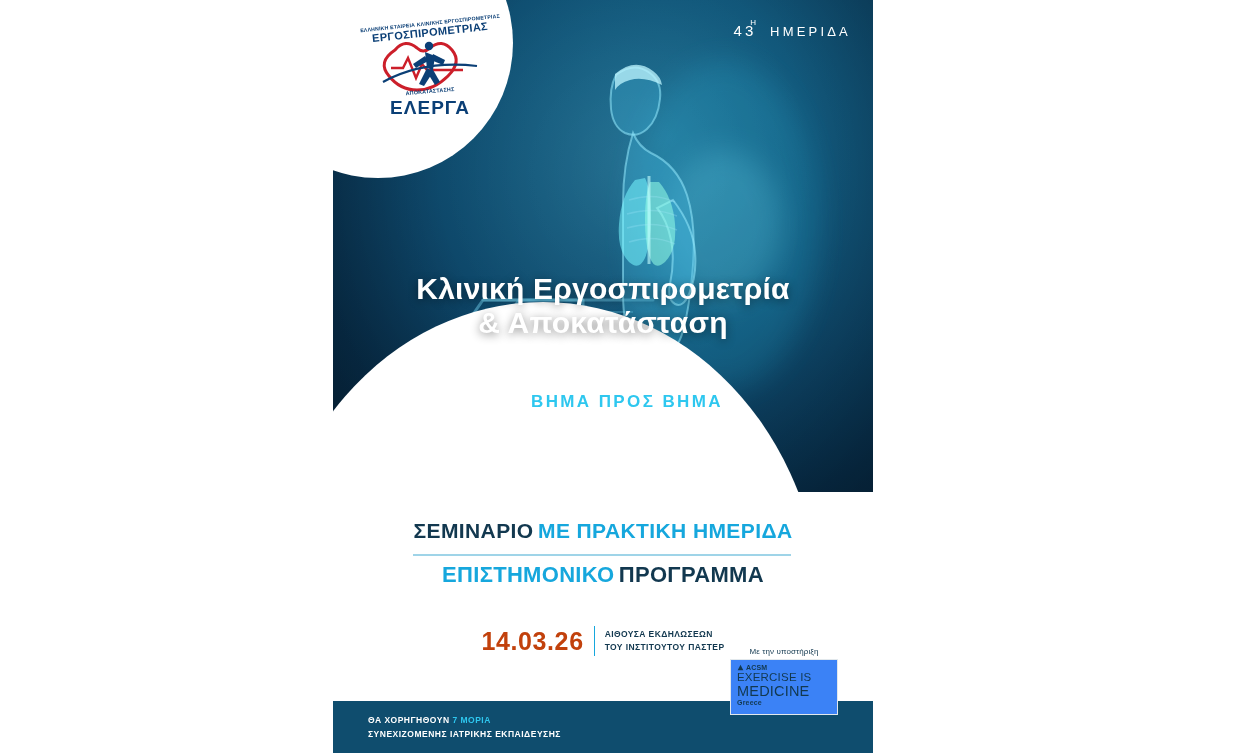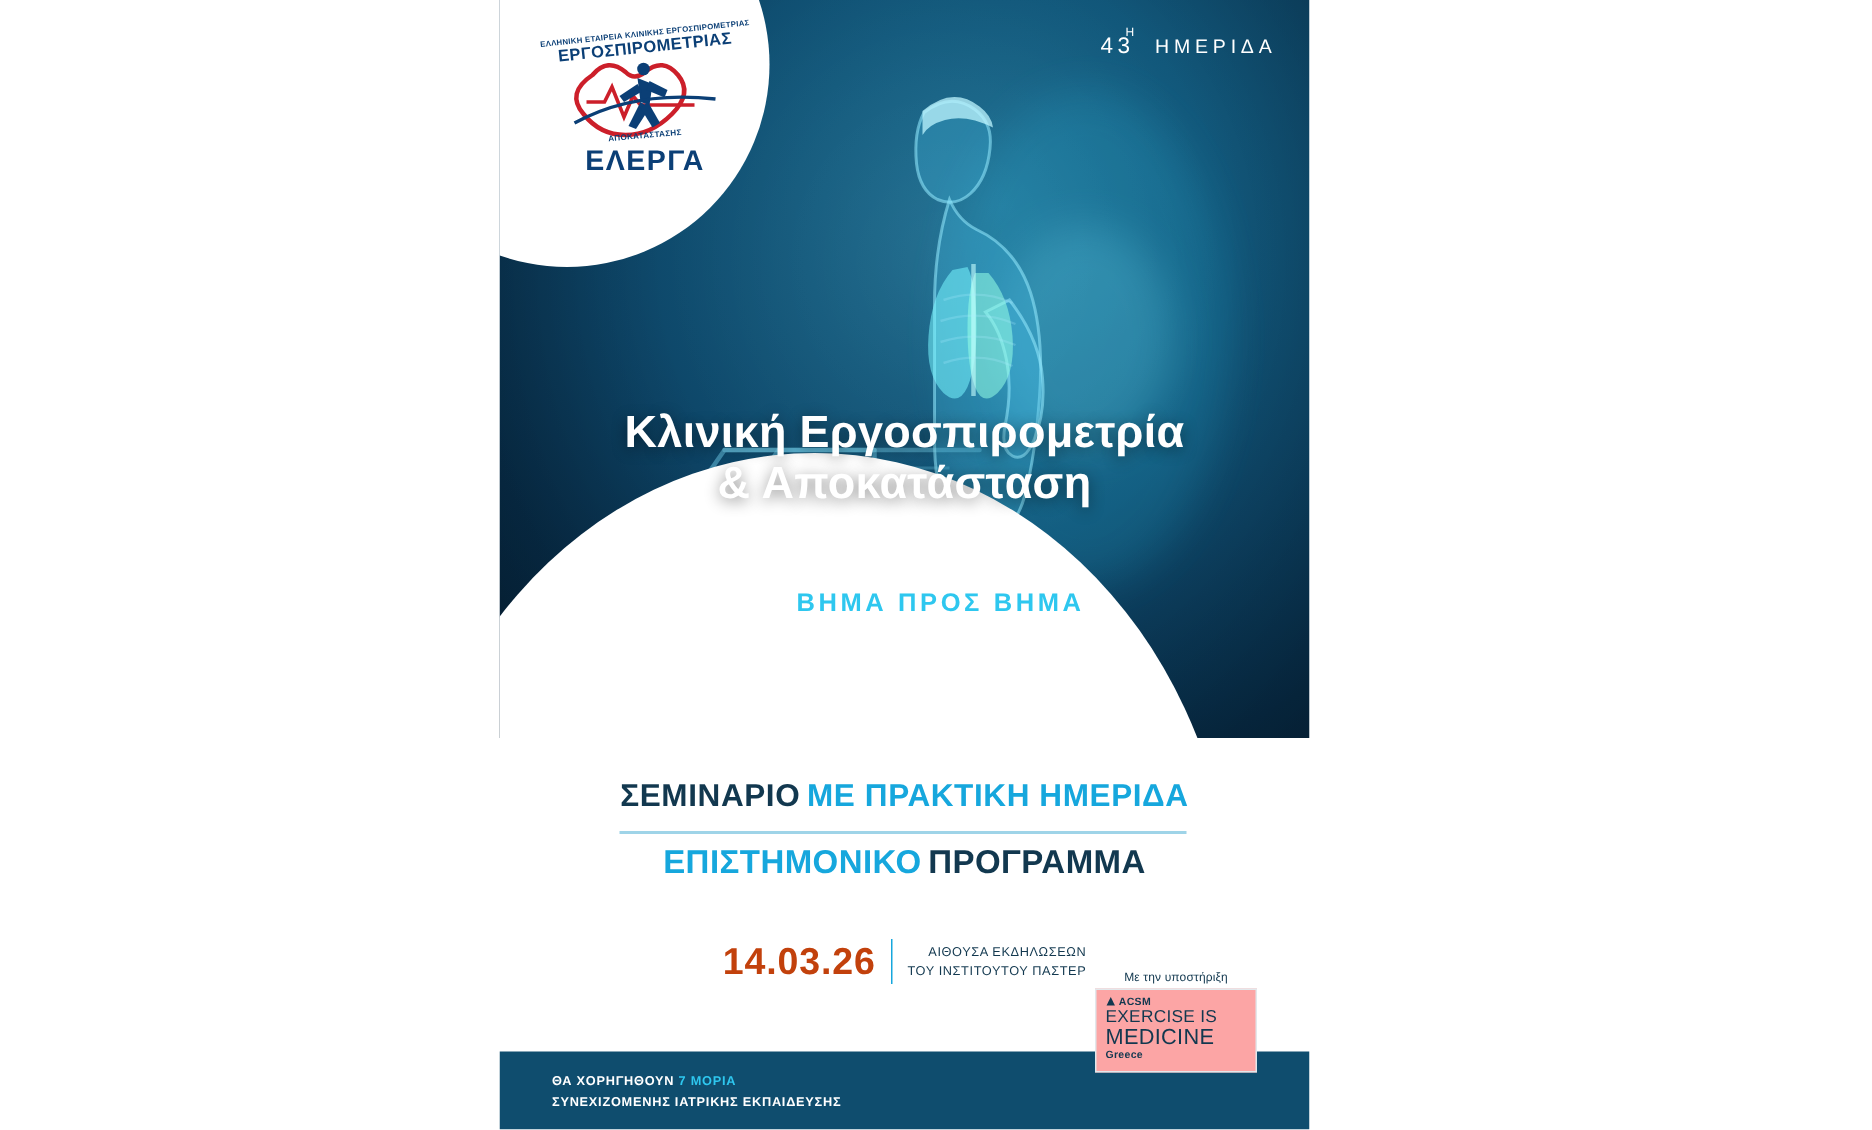--- a/index.html
+++ b/index.html
@@ -268,24 +268,24 @@
     letter-spacing: .6px;
   }
   .vdiv {
     width: 1px;
     height: 30px;
     background: #16a7dd;
   }
   .venue {
     color: #12384f;
     font-size: 8.5px;
-    font-weight: normal;
+    font-weight: bold;
     line-height: 1.5;
     letter-spacing: .4px;
-    text-align: right;
+    text-align: left;
   }
 
   
   .support {
     position: absolute;
     right: 35px;
     top: 155px;
     width: 108px;
     text-align: center;
     z-index: 20;
@@ -293,21 +293,21 @@
   }
   .support-label {
     font-size: 8px;
     color: #12384f;
     margin-bottom: 3px;
     letter-spacing: .1px;
   }
   .eim-box {
     width: 108px;
     height: 56px;
-    background: #fca5a5;
+    background: #3b82f6;
     border: 1px solid #e2e8ec;
     box-sizing: border-box;
     padding: 4px 6px 3px 6px;
     text-align: left;
   }
   .eim-acsm {
     font-size: 7px;
     font-weight: bold;
     color: #12384f;
     letter-spacing: .2px;

